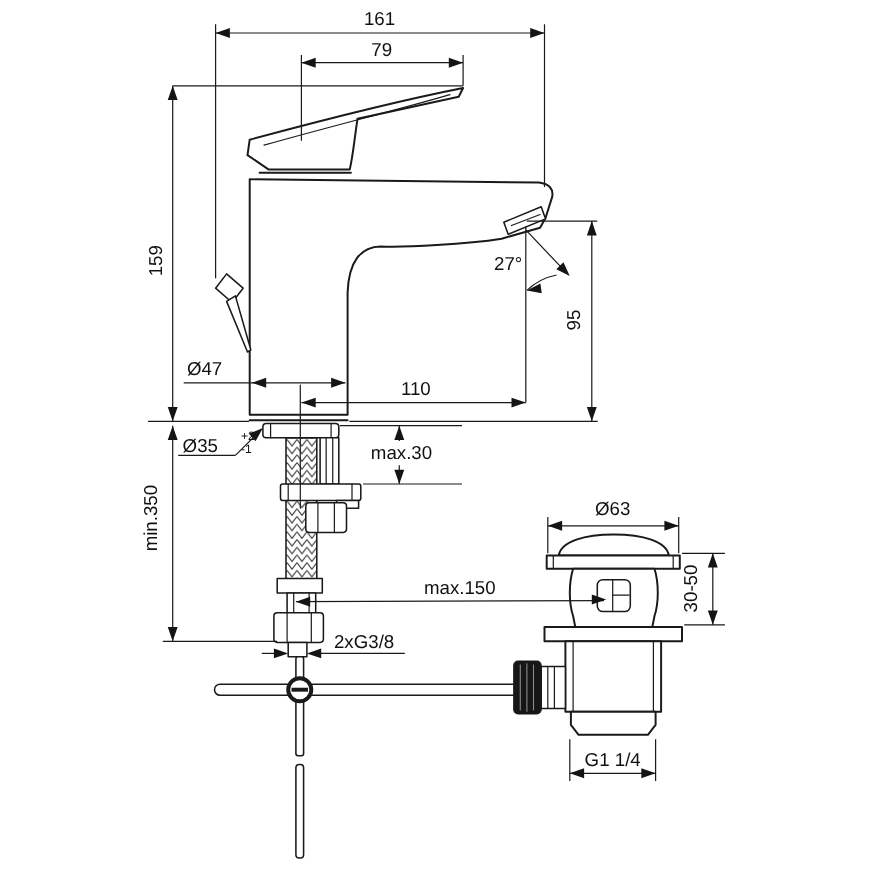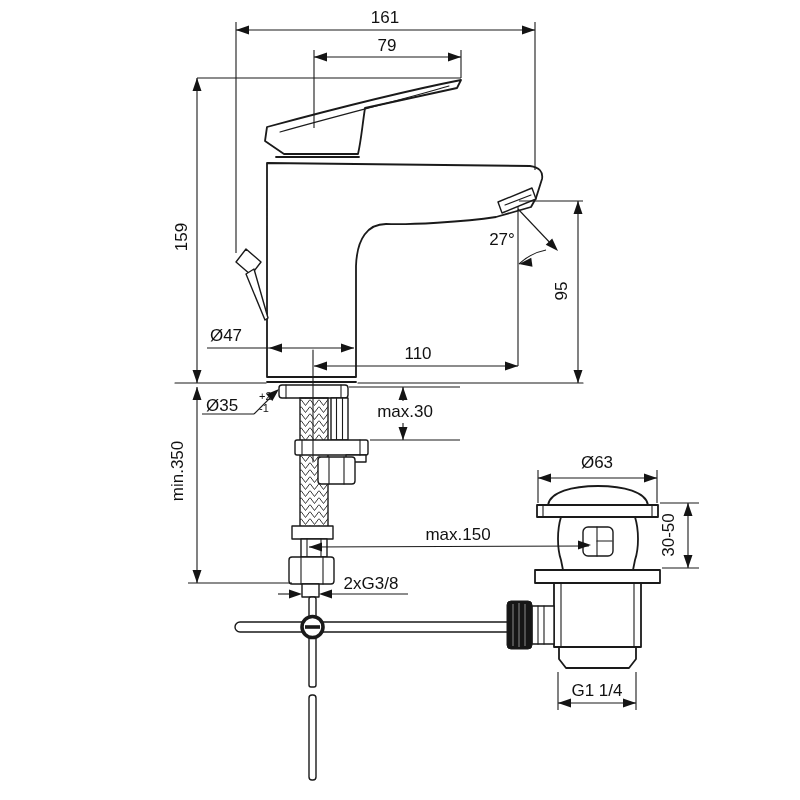--- a/index.html
+++ b/index.html
@@ -1,16 +1,16 @@
 <!DOCTYPE html>
 <html><head>
 <meta charset="utf-8">
 <style>
   html,body{margin:0;padding:0;background:#fff;}
-  .stage{width:684px;height:800px;background:#ffffff;position:relative;overflow:hidden;margin-left:40px;}
+  .stage{width:684px;height:800px;background:#ffffff;position:relative;overflow:hidden;}
   svg{display:block;}
   .ob{fill:#ffffff;stroke:#1a1a1a;stroke-width:1.8;stroke-linejoin:round;stroke-linecap:round;}
   .ob2{fill:#ffffff;stroke:#1a1a1a;stroke-width:1.4;stroke-linejoin:round;stroke-linecap:round;}
   .ln{fill:none;stroke:#1a1a1a;stroke-width:1.8;stroke-linejoin:round;stroke-linecap:round;}
   .th{fill:none;stroke:#1a1a1a;stroke-width:1.1;stroke-linecap:round;}
   .dim{fill:none;stroke:#1a1a1a;stroke-width:1.1;}
   .arr{fill:#141414;stroke:none;}
   text{font-family:"Liberation Sans","DejaVu Sans",sans-serif;font-size:17px;fill:#111;}
   .small{font-size:11px;}
 </style>

